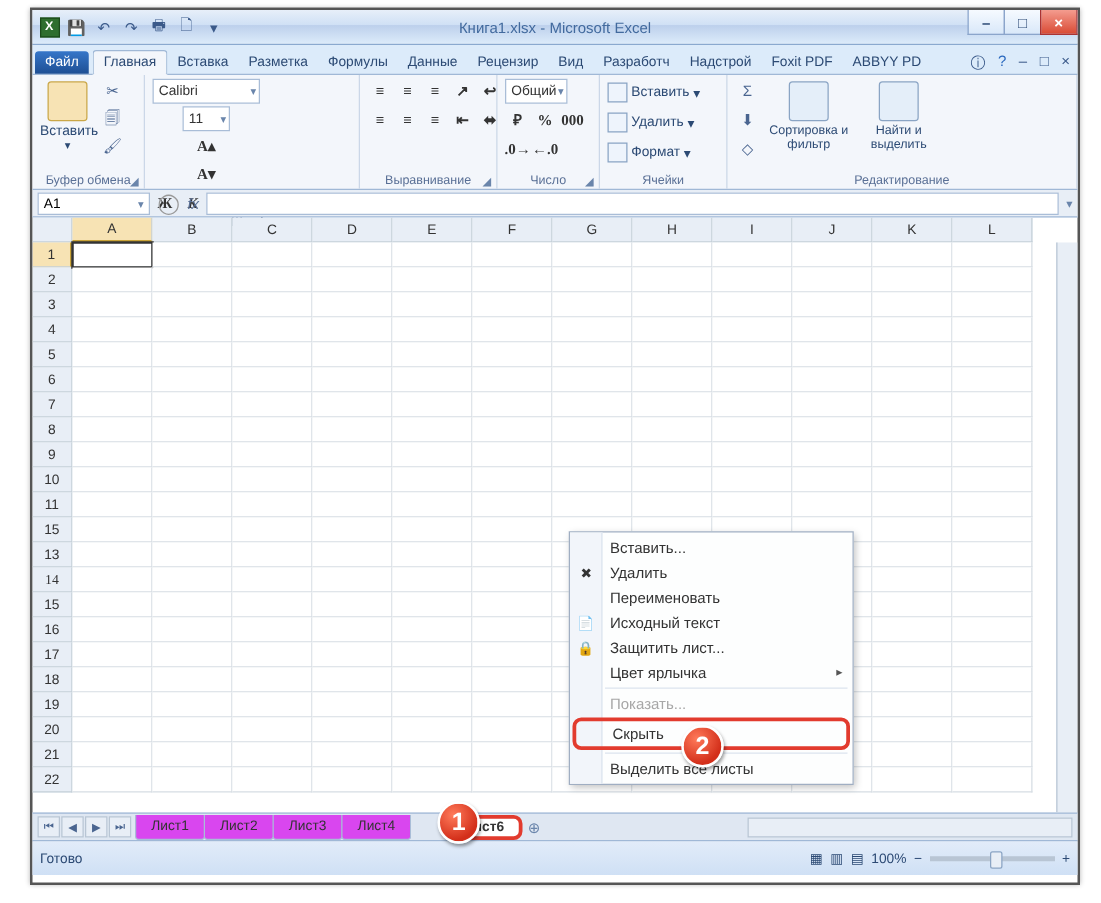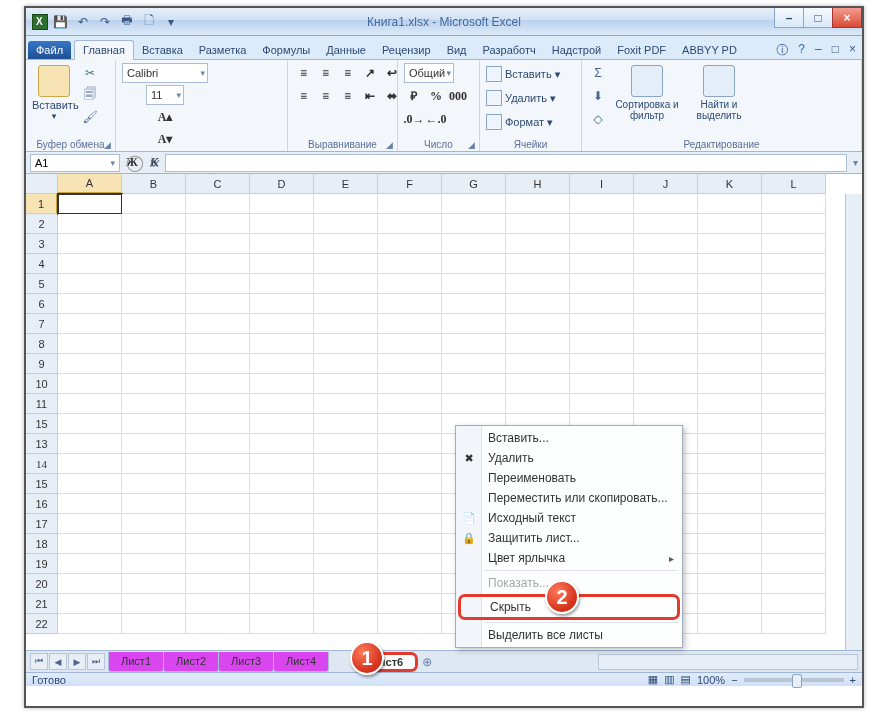--- a/index.html
+++ b/index.html
@@ -63,21 +63,21 @@
   .vscroll { position:absolute; right:0; top:20px; bottom:0; width:17px; background:#e8eef6; border-left:1px solid #b8c5d4; }
 
   .sheetbar { height:22px; background:#dfe7f2; border-top:1px solid #a0b8d6; display:flex; align-items:center; padding:0 4px; position:relative; }
   .navbtns { display:flex; gap:1px; }
   .navbtn { width:18px; height:17px; background:#e8eef6; border:1px solid #b8c5d4; font-size:9px; display:flex; align-items:center; justify-content:center; color:#4a6590; }
   .stab { padding:0 12px; height:20px; background:#d946ef; border:1px solid #a9bdd7; border-top:none; border-radius:0 0 3px 3px; font-size:11px; color:#333; margin-left:-1px; display:flex; align-items:center; }
   .stab.active { background:#fff; font-weight:bold; }
   .stab.marked { border:3px solid #e23b2e; border-radius:7px; position:relative; z-index:5; }
   .hscroll { position:absolute; right:4px; top:3px; width:260px; height:16px; background:#e8eef6; border:1px solid #b8c5d4; }
 
-  .statusbar { height:14px; background:linear-gradient(#e2ecf9,#cfe0f5); border-top:1px solid #a0b8d6; display:flex; align-items:center; justify-content:space-between; padding:0 6px; font-size:11px; color:#2c4a74; }
+  .statusbar { height:28px; background:linear-gradient(#e2ecf9,#cfe0f5); border-top:1px solid #a0b8d6; display:flex; align-items:center; justify-content:space-between; padding:0 6px; font-size:11px; color:#2c4a74; }
   .zoom { display:flex; align-items:center; gap:6px; }
   .zoomslider { width:100px; height:4px; background:#b8c5d4; position:relative; }
   .zoomslider::after { content:''; position:absolute; left:48%; top:-4px; width:8px; height:12px; background:#e8eef6; border:1px solid #8aa4c4; border-radius:2px; }
 
   .context-menu { position:absolute; left:429px; top:417px; width:228px; background:#fdfefe; border:1px solid #a0aec2; box-shadow:2px 2px 6px rgba(0,0,0,.25); padding:2px 0; z-index:20; }
   .cm-iconcol { position:absolute; left:0; top:0; bottom:0; width:26px; background:#f2f5fa; border-right:1px solid #dce3ee; }
   .cm-item { position:relative; padding:3px 10px 3px 32px; font-size:12px; color:#333; display:flex; align-items:center; }
   .cm-item.disabled { color:#a7a7a7; }
   .cm-item.sub::after { content:'▸'; position:absolute; right:8px; font-size:10px; color:#555; }
   .cm-item.marked { border:3px solid #e23b2e; border-radius:7px; margin:1px 2px; padding-left:29px; }
@@ -637,23 +637,20 @@
         <span>Вставить...</span>
       </div>
     <div class="cm-item">
         <span class="cm-ico">✖</span>
         <span>Удалить</span>
       </div>
     <div class="cm-item">
         <span>Переименовать</span>
       </div>
     <div class="cm-item">
-        <span>Переместить или скопировать...</span>
-      </div>
-    <div class="cm-item">
         <span class="cm-ico">📄</span>
         <span>Исходный текст</span>
       </div>
     <div class="cm-item">
         <span class="cm-ico">🔒</span>
         <span>Защитить лист...</span>
       </div>
     <div class="cm-item sub">
         <span>Цвет ярлычка</span>
       </div>

